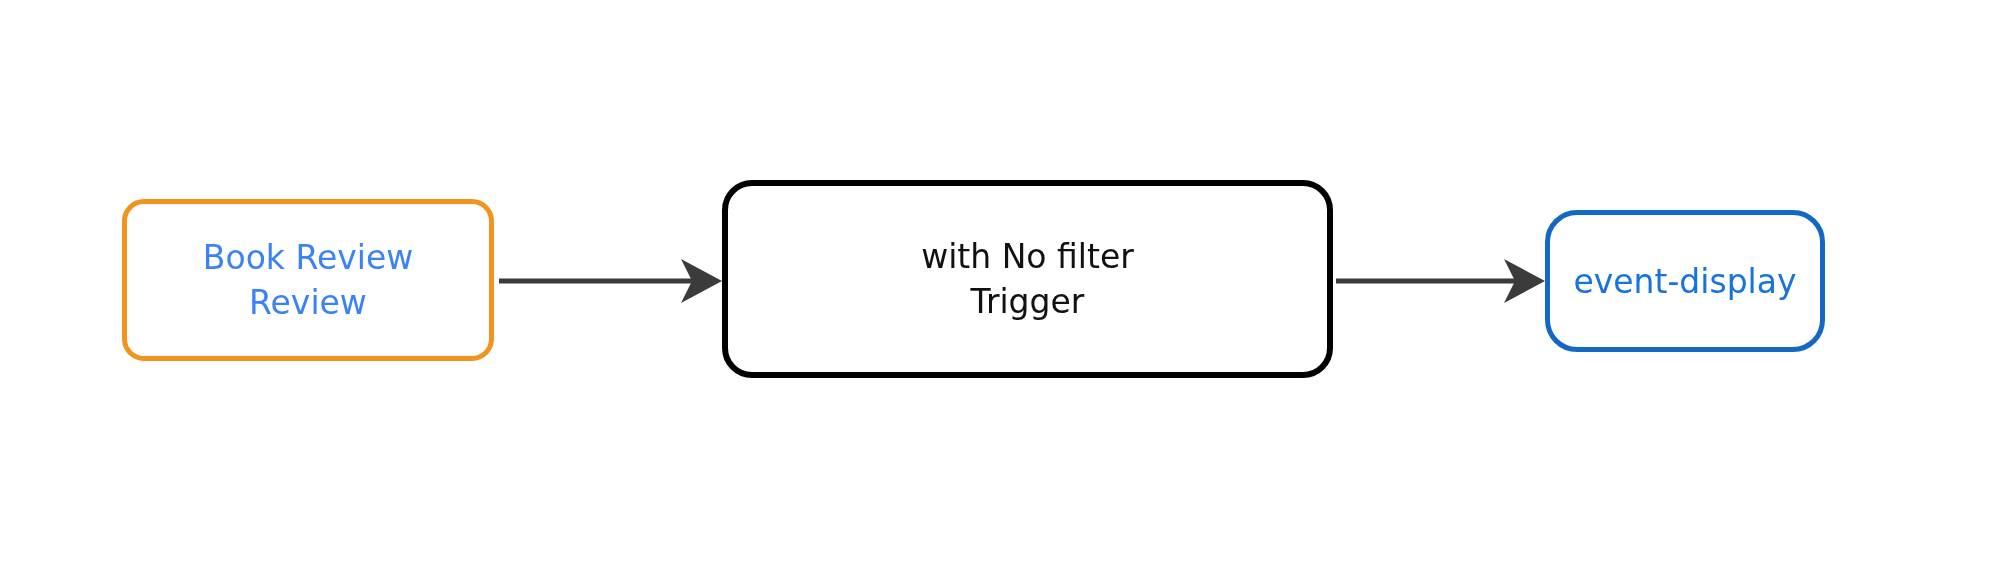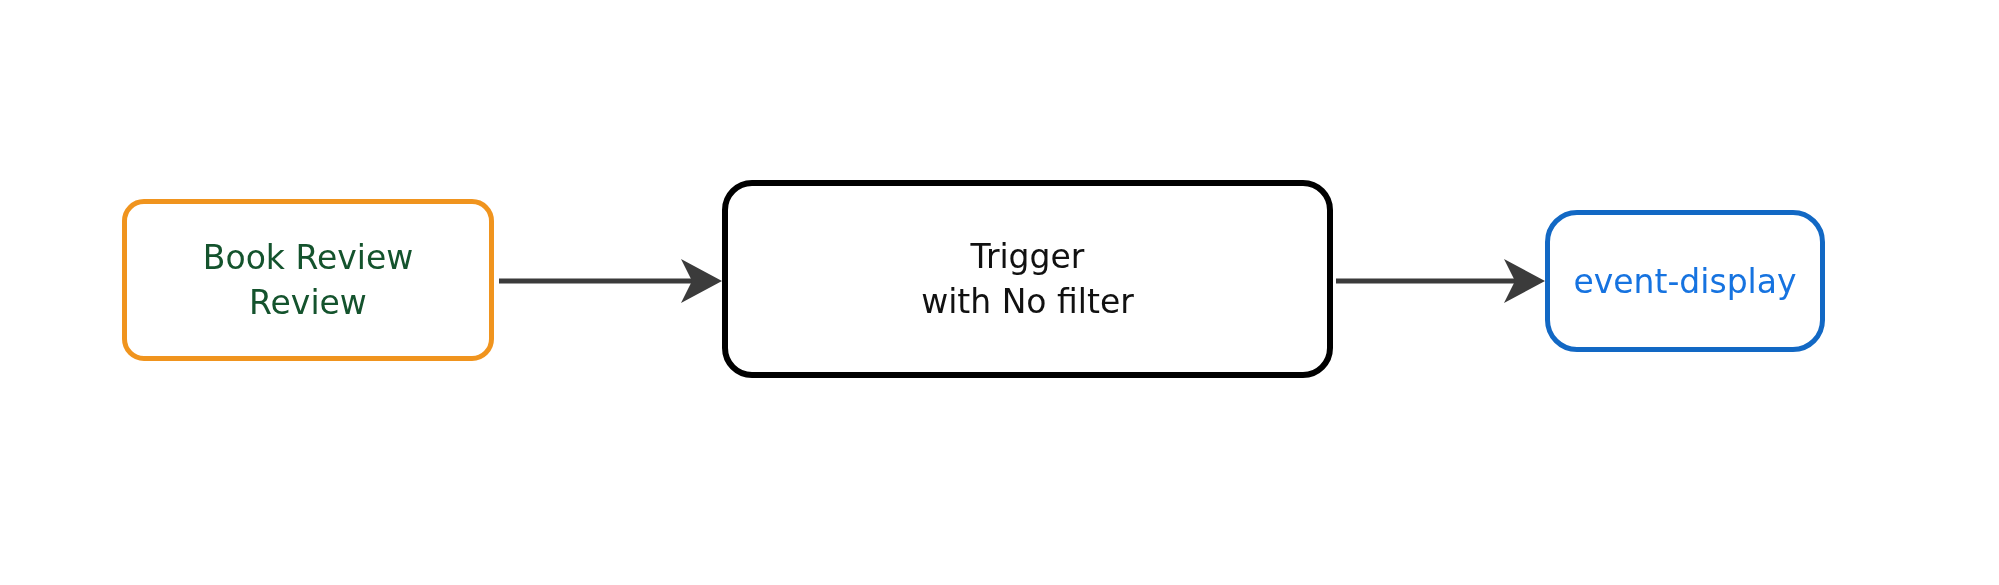--- a/index.html
+++ b/index.html
@@ -67,30 +67,30 @@
       <line x1="499" y1="281" x2="694" y2="281" stroke-width="5" stroke="#3B3B3B"></line>
       <polygon points="722,281 681,259 692,281 681,303" fill="#3B3B3B"></polygon>
     </g>
     <g>
       <line x1="1336" y1="281" x2="1517" y2="281" stroke-width="5" stroke="#3B3B3B"></line>
       <polygon points="1545,281 1504,259 1515,281 1504,303" fill="#3B3B3B"></polygon>
     </g>
   </svg>
 
   <div class="node node-broker" style="border-color: rgb(240, 148, 30);">
-    <div class="node-label" style="color: #14532d;">
+    <div class="node-label" style="color: #3b82f6;">
       <span>Book Review</span>
       <span>Review</span>
     </div>
   </div>
 
   <div class="node node-trigger" style="border-color: rgb(0, 0, 0);">
     <div class="node-label" style="color: rgb(17, 17, 17);">
+      <span>with No filter</span>
       <span>Trigger</span>
-      <span>with No filter</span>
     </div>
   </div>
 
   <div class="node node-event-display" style="border-color: rgb(18, 104, 196);">
     <div class="node-label" style="color: rgb(22, 115, 224);">
       <span>event-display</span>
     </div>
   </div>
 
 </div>

